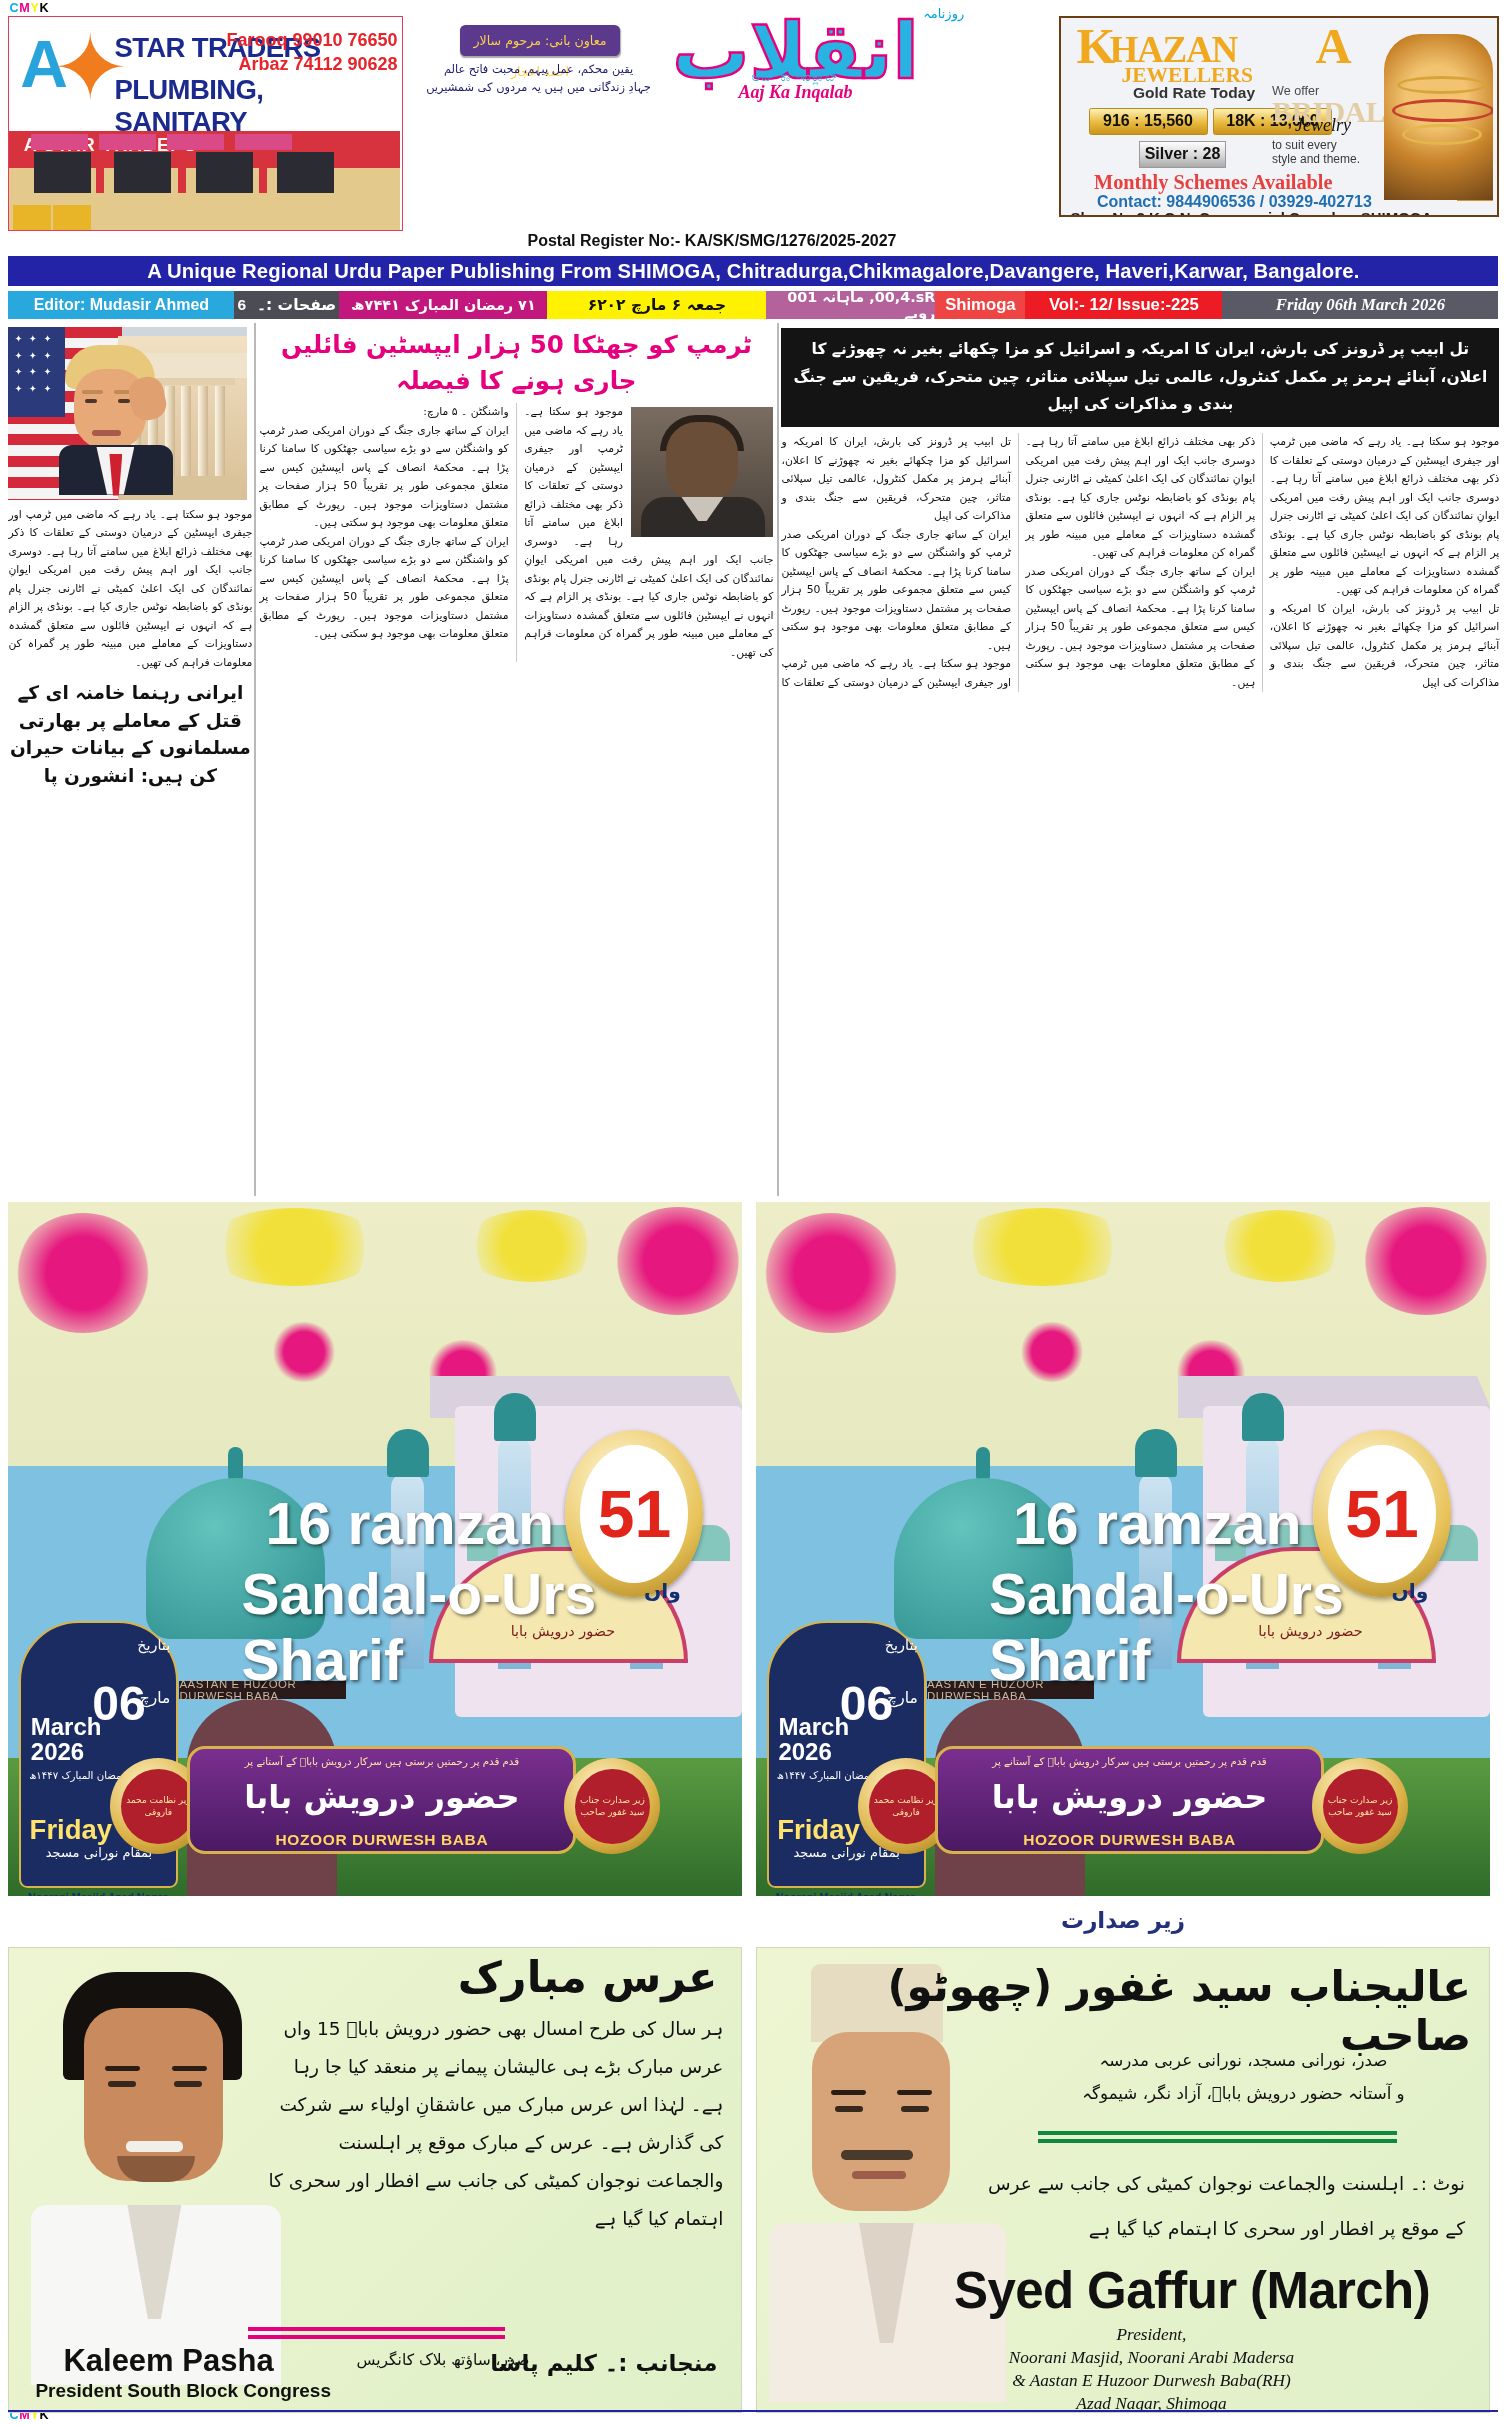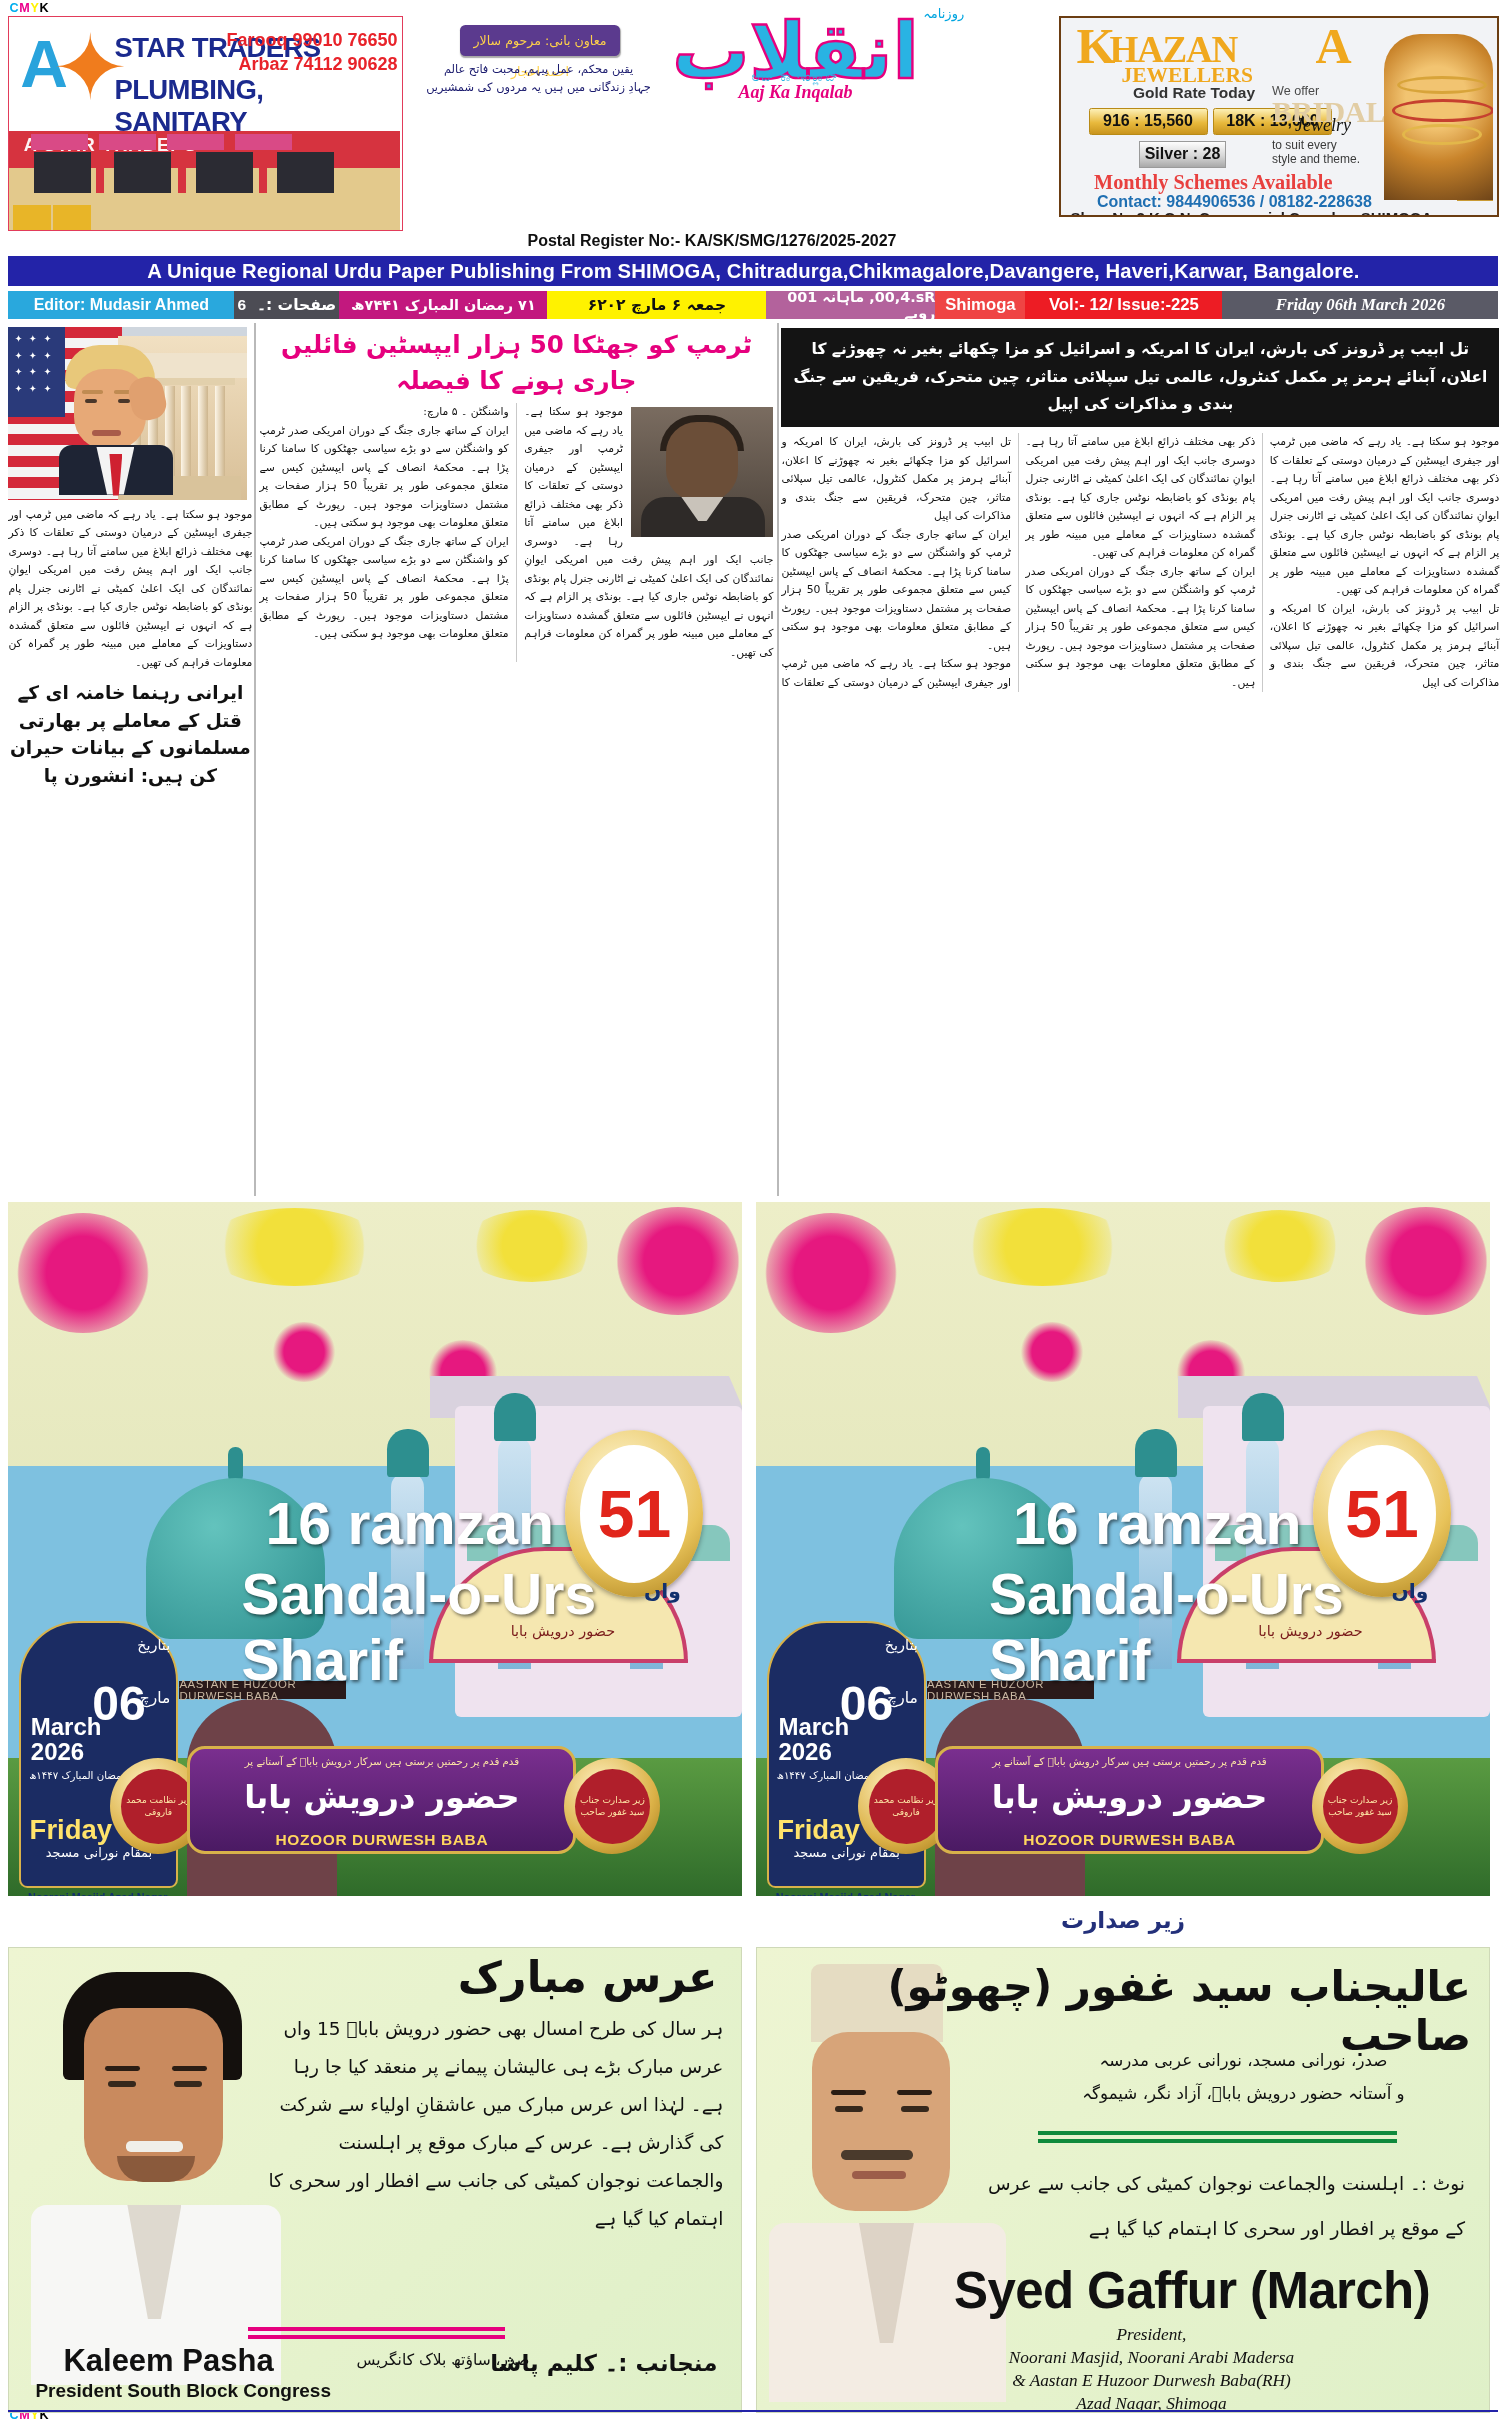--- a/index.html
+++ b/index.html
@@ -292,21 +292,21 @@
     </div>
     <div class="khz-rate">Gold Rate Today</div>
     <div class="khz-chip" style="left:27.5px;width:117px;">916  : 15,560</div>
     <div class="khz-chip" style="left:152px;width:117px;">18K  : 13,000</div>
     <div class="khz-silver">Silver : 28</div>
     <div class="khz-offer">We offer</div>
     <div class="khz-bridal">BRIDAL</div>
     <div class="khz-jewelry">Jewelry</div>
     <div class="khz-suit">to suit every style and theme.</div>
     <div class="khz-monthly">Monthly Schemes Available</div>
-    <div class="khz-contact">Contact: 9844906536 / 08182-228638</div>
+    <div class="khz-contact">Contact: 9844906536 / 03929-402713</div>
     <div class="khz-shop">Shop No.2 K.G.N. Commercial Complex, SHIMOGA</div>
     <div class="khz-gold-blk"></div>
     <div class="khz-model">
       <div class="khz-neck"></div>
         <div class="khz-neck2"></div>
         <div class="khz-neck3"></div>
     </div>
   </div>
 
   <div class="postal">Postal Register No:- KA/SK/SMG/1276/2025-2027</div>

